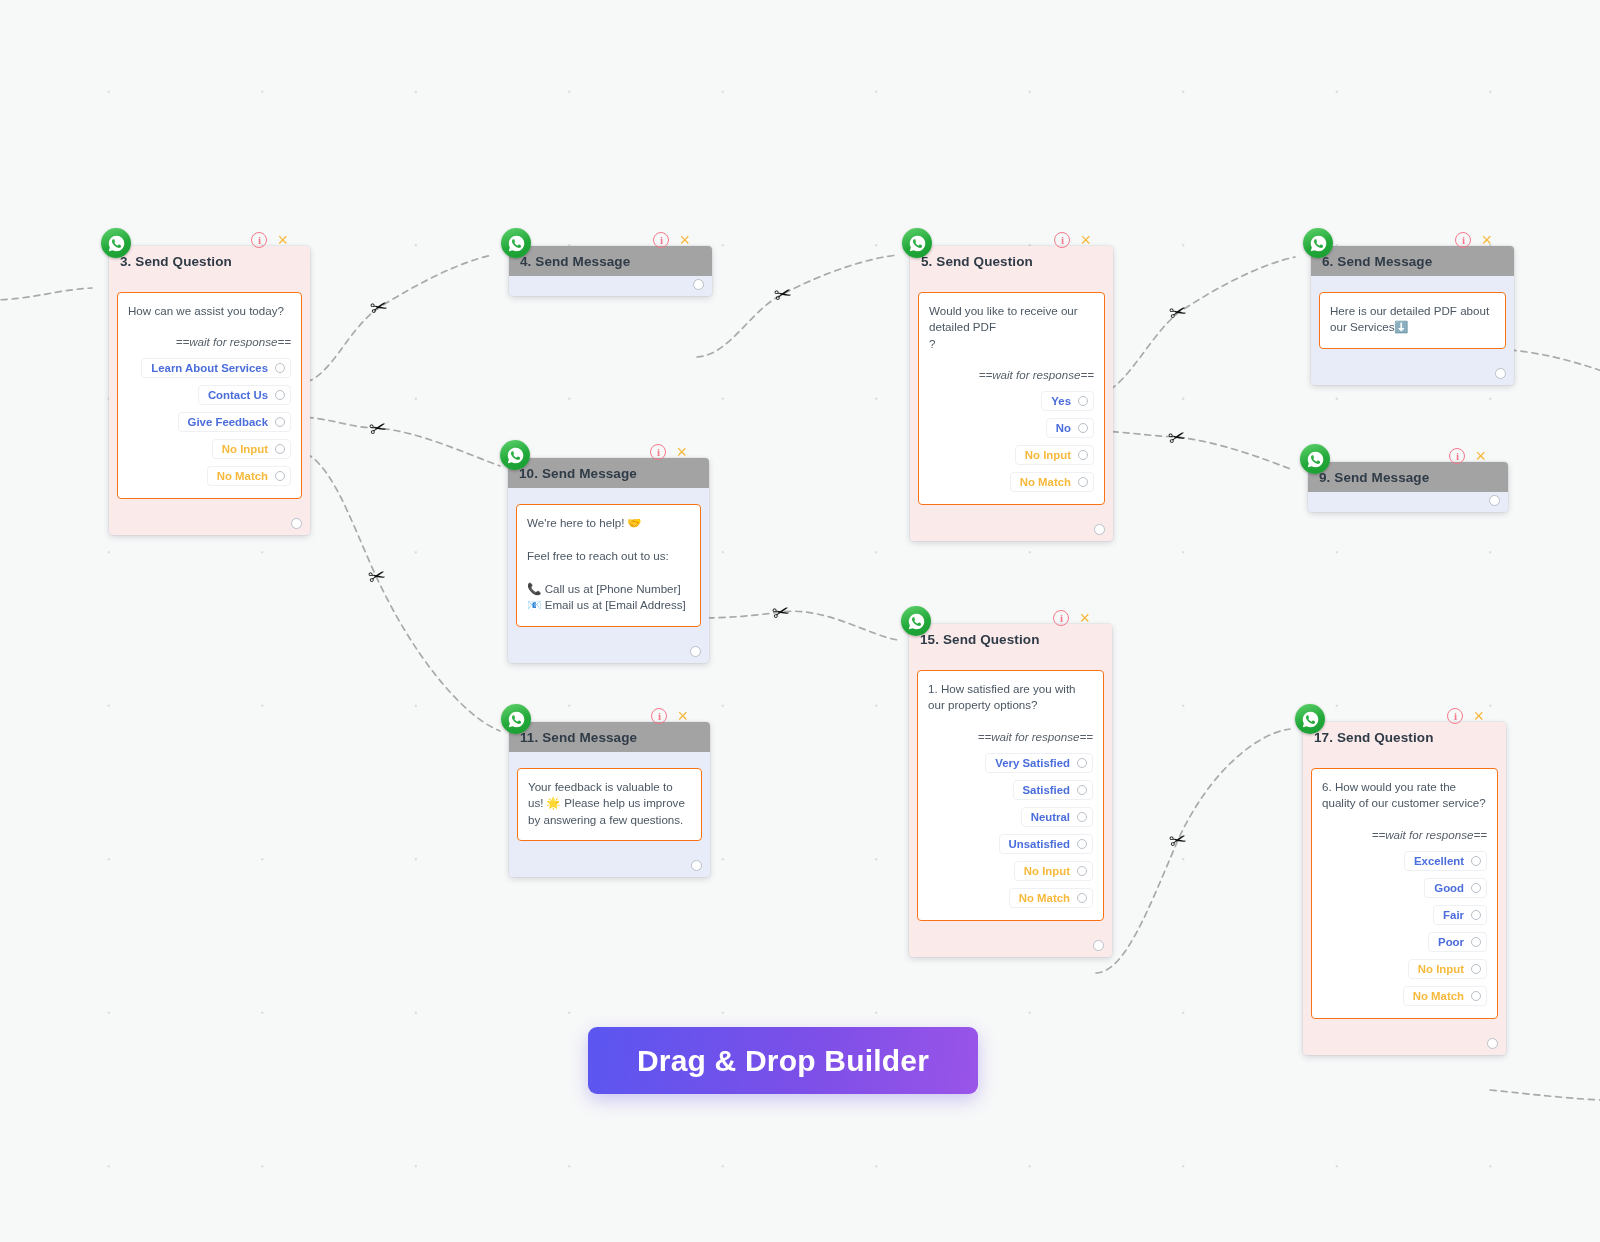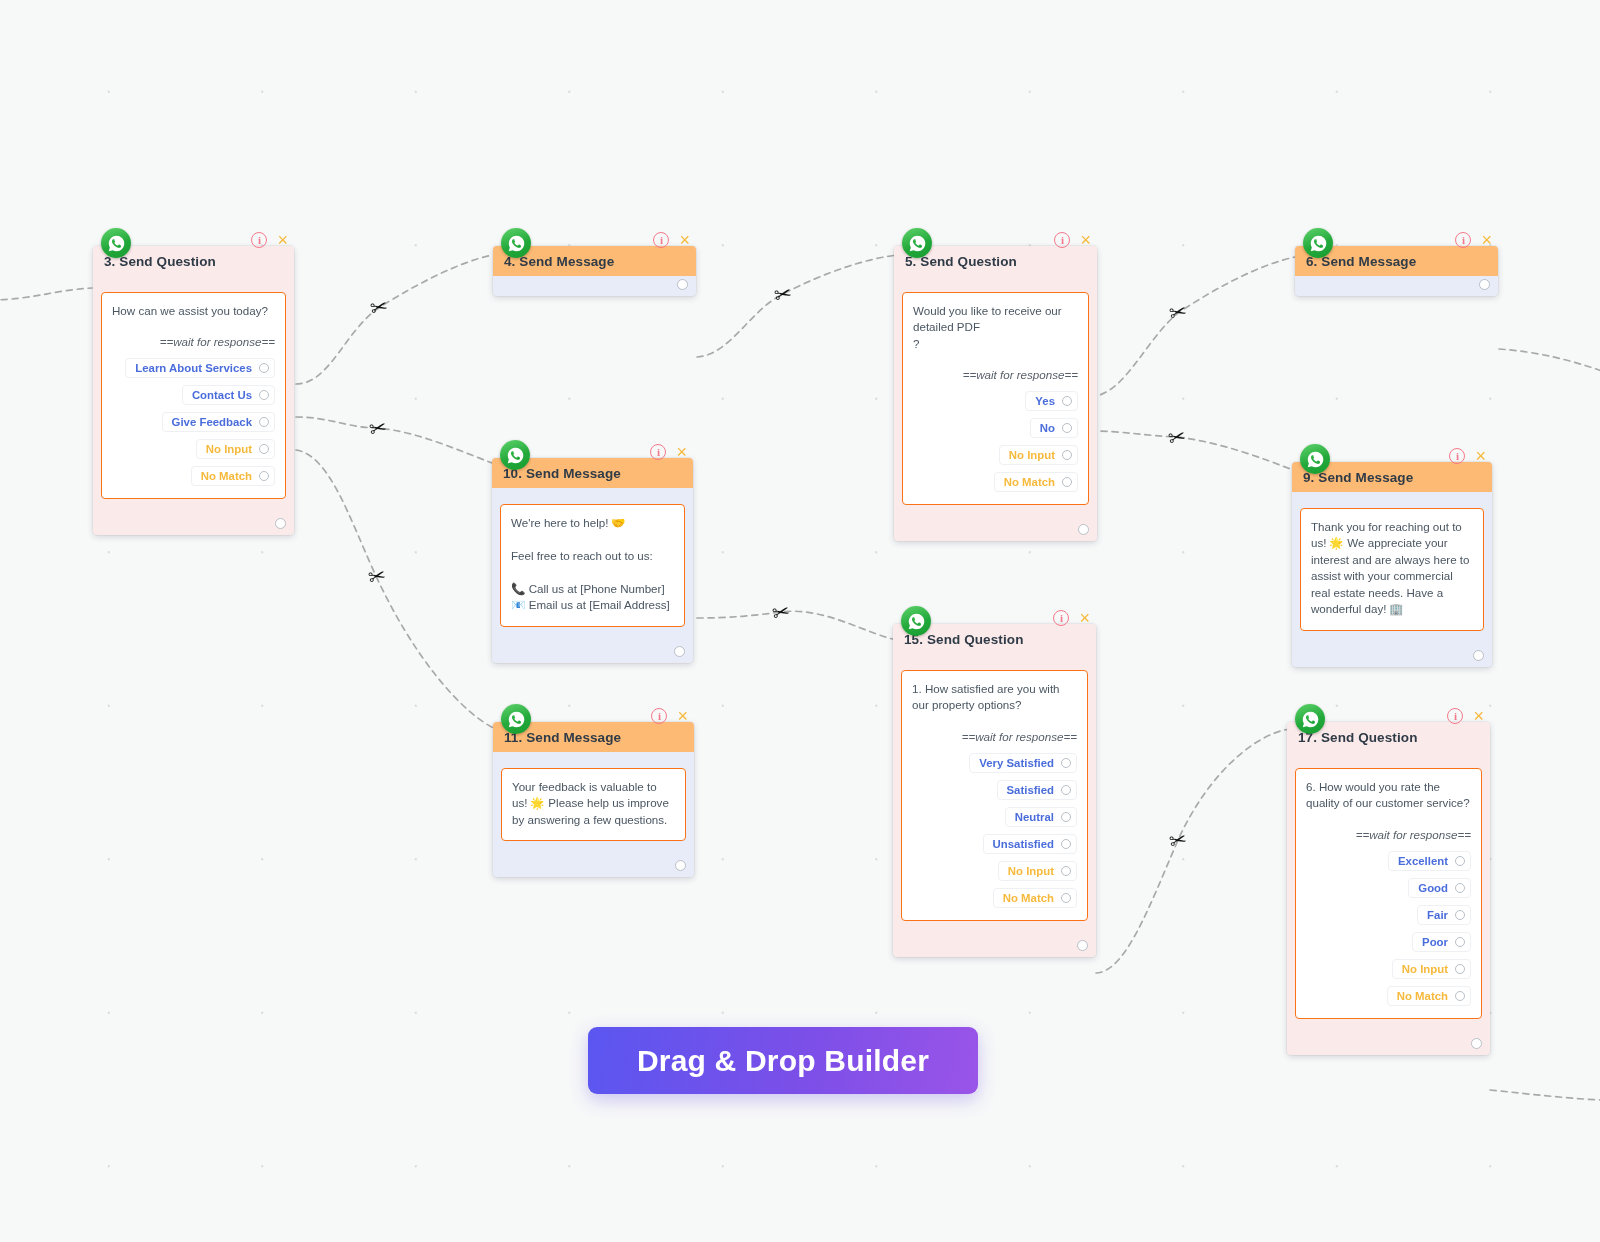--- a/index.html
+++ b/index.html
@@ -55,37 +55,37 @@
     display: flex; align-items: center; justify-content: center;
     line-height: 1;
     cursor: pointer;
   }
   .close-icon {
     color: #f6b93b; font-size: 18px; font-weight: 400;
     line-height: 1; cursor: pointer; font-family: "Liberation Sans", sans-serif;
   }
 
   .card {
-    position: absolute; top: 18px; left: 0;
+    position: absolute; top: 18px; left: 16px;
     width: 100%;
     border-radius: 4px;
     box-shadow: 0 2px 6px rgba(40,40,60,.16), 0 0 0 1px rgba(0,0,0,.04);
     overflow: hidden;
     background: #fff;
   }
   .card.question { background: #fbeaea; }
   .card.message  { background: #e8ecf8; }
 
   .card-title {
     padding: 8px 11px 7px 11px;
     font-size: 13.5px; font-weight: 700; color: #2f3b47;
     letter-spacing: .1px;
   }
   .card.question .card-title { background: #fbeaea; }
-  .card.message  .card-title { background: #fdba74; }
+  .card.message  .card-title { background: #a3a3a3; }
 
   .card-body {
     background: #fff;
     margin: 16px 8px;
     border-radius: 4px;
     border: 1px solid #f97316;
     padding: 10px 10px 12px 10px;
   }
   .msg-text {
     font-size: 11.6px; color: #4a5662; line-height: 1.42;
@@ -273,42 +273,42 @@
             <path fill="#ffffff" d="M12.04 2.2c-5.4 0-9.8 4.4-9.8 9.8 0 1.73.46 3.42 1.33 4.9L2.2 21.8l5.04-1.32a9.77 9.77 0 0 0 4.8 1.25h.01c5.4 0 9.79-4.4 9.79-9.8 0-2.62-1.02-5.08-2.87-6.93A9.73 9.73 0 0 0 12.04 2.2zm5.7 13.93c-.24.67-1.4 1.28-1.94 1.36-.5.07-1.12.1-1.81-.11-.42-.13-.95-.31-1.64-.6-2.88-1.25-4.77-4.16-4.91-4.35-.14-.2-1.18-1.57-1.18-3 0-1.42.75-2.12 1.01-2.41.27-.3.58-.37.78-.37l.56.01c.18 0 .42-.7.65.5.24.57.82 1.99.89 2.14.07.14.12.31.02.5-.09.2-.14.32-.28.49l-.42.49c-.14.14-.28.29-.12.57.16.28.71 1.17 1.53 1.9 1.05.94 1.94 1.23 2.22 1.37.28.14.44.12.6-.07.17-.2.7-.81.88-1.09.19-.28.37-.23.62-.14.25.09 1.6.75 1.87.89.28.14.46.21.53.32.07.12.07.67-.17 1.33z"></path>
           </svg>
         </div>
         <div class="node-tools">
           <div class="info-icon">i</div>
           <div class="close-icon">×</div>
         </div>
       </div>
       <div class="card message">
         <div class="card-title">6. Send Message</div>
+        <div class="card-body">
+          <div class="msg-text">Here is our detailed PDF about our Services⬇️</div>
+        </div>
         <div class="card-foot">
           <span class="foot-dot"></span>
         </div>
       </div>
     </div>
   <div class="node" id="node-n9" style="left:1292px;top:444px;width:200px">
       <div class="node-head">
         <div class="wa-icon">
           <svg viewBox="0 0 24 24" aria-hidden="true">
             <path fill="#ffffff" d="M12.04 2.2c-5.4 0-9.8 4.4-9.8 9.8 0 1.73.46 3.42 1.33 4.9L2.2 21.8l5.04-1.32a9.77 9.77 0 0 0 4.8 1.25h.01c5.4 0 9.79-4.4 9.79-9.8 0-2.62-1.02-5.08-2.87-6.93A9.73 9.73 0 0 0 12.04 2.2zm5.7 13.93c-.24.67-1.4 1.28-1.94 1.36-.5.07-1.12.1-1.81-.11-.42-.13-.95-.31-1.64-.6-2.88-1.25-4.77-4.16-4.91-4.35-.14-.2-1.18-1.57-1.18-3 0-1.42.75-2.12 1.01-2.41.27-.3.58-.37.78-.37l.56.01c.18 0 .42-.7.65.5.24.57.82 1.99.89 2.14.07.14.12.31.02.5-.09.2-.14.32-.28.49l-.42.49c-.14.14-.28.29-.12.57.16.28.71 1.17 1.53 1.9 1.05.94 1.94 1.23 2.22 1.37.28.14.44.12.6-.07.17-.2.7-.81.88-1.09.19-.28.37-.23.62-.14.25.09 1.6.75 1.87.89.28.14.46.21.53.32.07.12.07.67-.17 1.33z"></path>
           </svg>
         </div>
         <div class="node-tools">
           <div class="info-icon">i</div>
           <div class="close-icon">×</div>
         </div>
       </div>
       <div class="card message">
         <div class="card-title">9. Send Message</div>
-        <div class="card-body">
-          <div class="msg-text">Thank you for reaching out to us! 🌟 We appreciate your interest and are always here to assist with your commercial real estate needs. Have a wonderful day! 🏢</div>
-        </div>
         <div class="card-foot">
           <span class="foot-dot"></span>
         </div>
       </div>
     </div>
   <div class="node" id="node-n10" style="left:492px;top:440px;width:201px">
       <div class="node-head">
         <div class="wa-icon">
           <svg viewBox="0 0 24 24" aria-hidden="true">
             <path fill="#ffffff" d="M12.04 2.2c-5.4 0-9.8 4.4-9.8 9.8 0 1.73.46 3.42 1.33 4.9L2.2 21.8l5.04-1.32a9.77 9.77 0 0 0 4.8 1.25h.01c5.4 0 9.79-4.4 9.79-9.8 0-2.62-1.02-5.08-2.87-6.93A9.73 9.73 0 0 0 12.04 2.2zm5.7 13.93c-.24.67-1.4 1.28-1.94 1.36-.5.07-1.12.1-1.81-.11-.42-.13-.95-.31-1.64-.6-2.88-1.25-4.77-4.16-4.91-4.35-.14-.2-1.18-1.57-1.18-3 0-1.42.75-2.12 1.01-2.41.27-.3.58-.37.78-.37l.56.01c.18 0 .42-.7.65.5.24.57.82 1.99.89 2.14.07.14.12.31.02.5-.09.2-.14.32-.28.49l-.42.49c-.14.14-.28.29-.12.57.16.28.71 1.17 1.53 1.9 1.05.94 1.94 1.23 2.22 1.37.28.14.44.12.6-.07.17-.2.7-.81.88-1.09.19-.28.37-.23.62-.14.25.09 1.6.75 1.87.89.28.14.46.21.53.32.07.12.07.67-.17 1.33z"></path>

